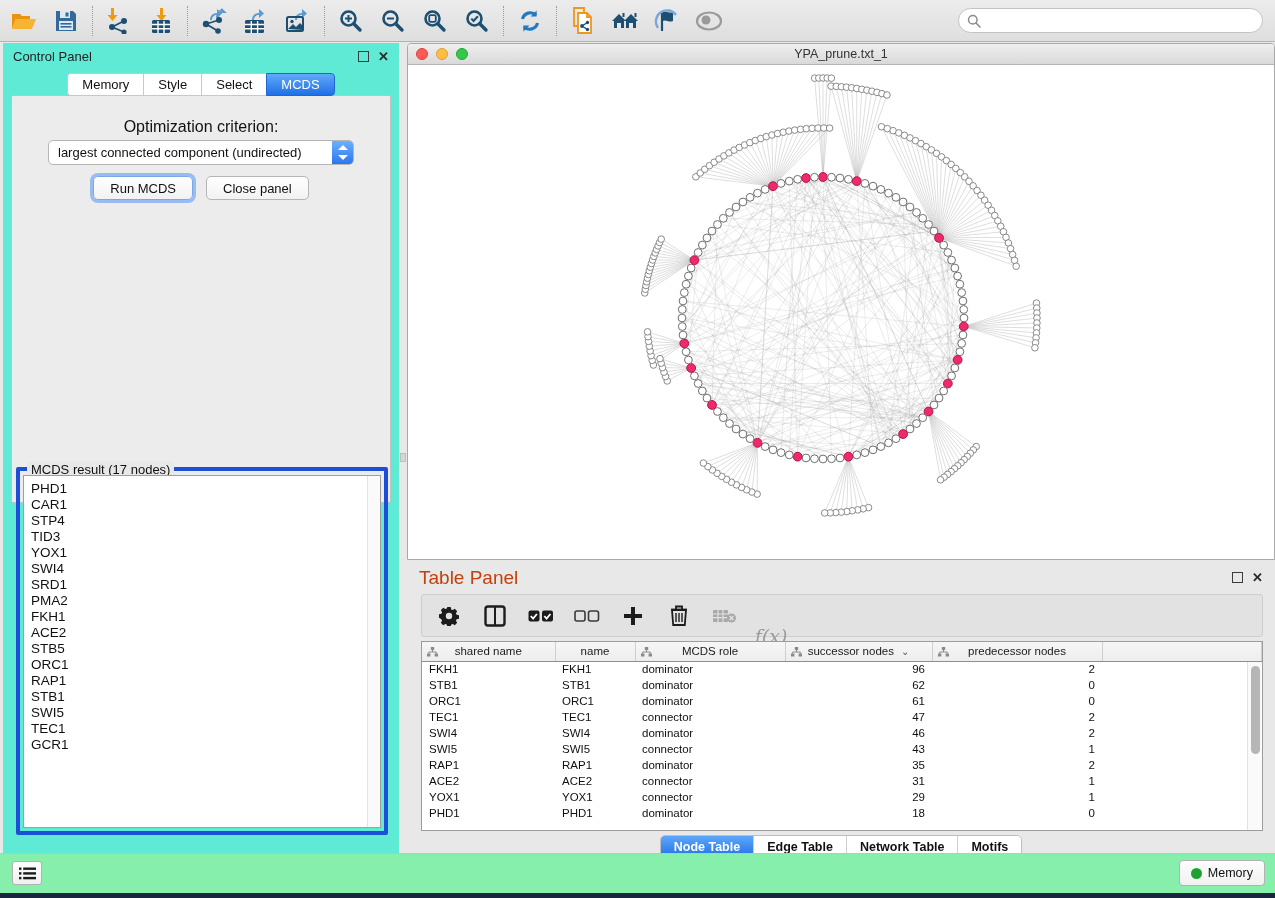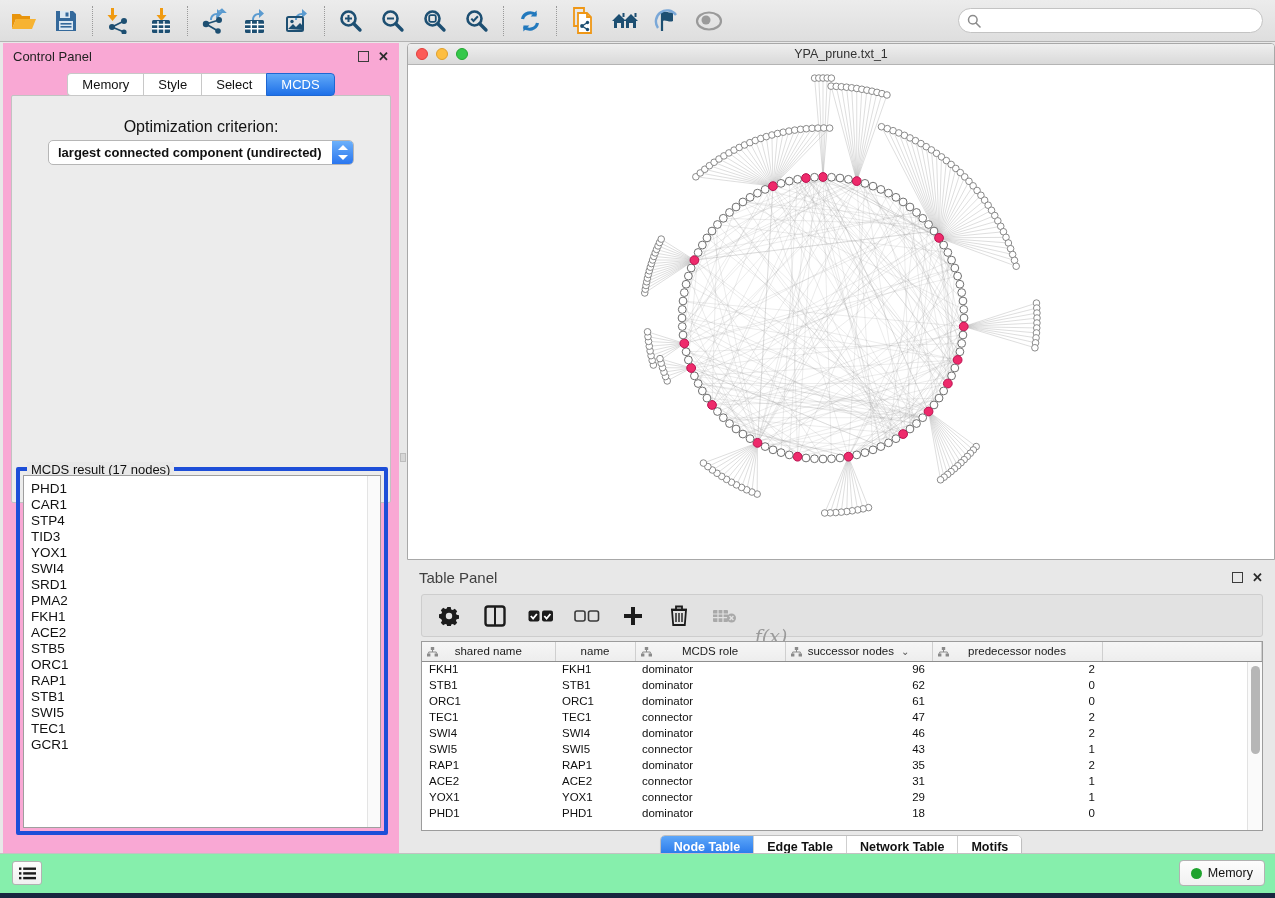--- a/index.html
+++ b/index.html
@@ -20,38 +20,38 @@
   .tb-sep { width:1px; height:30px; border-left:1px dotted #9a9a9a; }
   .tb-btn { width:28px; height:28px; display:flex; align-items:center; justify-content:center; cursor:pointer; }
   .tb-btn svg { display:block; }
   .tb-spacer { flex:1; }
   .search-field { width:305px; height:25px; background:#fff; border:1px solid #c3c3c3;
     border-radius:13px; display:flex; align-items:center; padding:0 8px; margin-right:2px; }
   .search-field svg { margin-right:5px; }
   .search-field input { border:none; outline:none; flex:1; font:13px "Liberation Sans",sans-serif; background:transparent; }
 
   
-  .control-panel { position:absolute; left:3px; top:43px; width:396px; bottom:40px; background:#f9a8d4; }
+  .control-panel { position:absolute; left:3px; top:43px; width:396px; bottom:40px; background:#5eead4; }
   .cp-header { height:26px; display:flex; align-items:center; padding:0 10px; }
   .cp-title { font-size:13px; color:#222; }
   .panel-winbtns { margin-left:auto; display:flex; gap:9px; align-items:center; }
   .float-btn { width:11px; height:11px; border:1.5px solid #3b3b3b; background:transparent; cursor:pointer; }
   .close-btn { font-size:13px; font-weight:bold; color:#2b2b2b; line-height:11px; cursor:pointer; }
   .cp-tabs { position:absolute; top:30px; left:0; width:100%; display:flex; justify-content:center; z-index:2; }
   .cp-tab { height:23px; padding:0 14px; background:#fff; border:1px solid #c8c8c8; border-right:none;
     font-size:13px; color:#111; display:flex; align-items:center; cursor:pointer; }
   .cp-tab:first-child { border-radius:4px 0 0 4px; }
   .cp-tab:last-child { border-radius:0 4px 4px 0; border-right:1px solid #c8c8c8; }
   .cp-tab.active { background:linear-gradient(180deg,#61a9f8,#1e70e8); color:#fff; border-color:#1e67d2; }
   .cp-content { position:absolute; left:8px; right:8px; top:52px; height:408px;
     background:#ececec; border:1px solid #c2c2c2; border-radius:2px; }
   .opt-label { margin-top:22px; text-align:center; font-size:16px; color:#111; }
   .dropdown { position:absolute; left:36px; right:36px; top:44px; height:25px; background:#fff;
     border:1px solid #b6b6b6; border-radius:5px; display:flex; align-items:center; cursor:pointer; }
-  .dropdown .dd-text { flex:1; font-size:13px; color:#111; padding-left:9px; white-space:nowrap; overflow:hidden;font-weight:bold; }
+  .dropdown .dd-text { flex:1; font-size:13px; color:#111; padding-left:9px; white-space:nowrap; overflow:hidden; }
   .dd-stepper { width:21px; height:23px; margin:0; border-radius:0 4px 4px 0;
     background:linear-gradient(180deg,#6db1fa,#2a76ef); position:relative; }
   .dd-stepper:before, .dd-stepper:after { content:""; position:absolute; left:5.5px;
     border-left:5px solid transparent; border-right:5px solid transparent; }
   .dd-stepper:before { top:4px; border-bottom:5px solid #fff; }
   .dd-stepper:after { bottom:4px; border-top:5px solid #fff; }
   .cp-buttons { position:absolute; top:80px; left:0; width:100%; display:flex; justify-content:center; gap:13px; }
   .btn { height:24px; padding:0 16px; background:linear-gradient(180deg,#ffffff,#f2f2f2);
     border:1px solid #b5b5b5; border-radius:5px; font-size:13px; color:#111; cursor:pointer; }
   .btn.focus-ring { box-shadow:0 0 0 3px rgba(96,156,245,.6); border-color:#7aa8e8; }
@@ -80,21 +80,21 @@
   .tl.red { background:#fc5b57; border:1px solid #e2403c; }
   .tl.yellow { background:#fdbe41; border:1px solid #e0a02c; }
   .tl.green { background:#34c84a; border:1px solid #24a732; }
   .net-title { position:absolute; left:0; right:0; text-align:center; font-size:12.5px; color:#333; }
   .net-canvas { position:absolute; top:22px; left:0; right:0; bottom:0; background:#fff; }
   .net-canvas svg { position:absolute; inset:0; }
 
   
   .table-panel { position:absolute; left:0; right:0; top:522px; bottom:0; }
   .tp-header { height:25px; display:flex; align-items:center; padding:0 12px; }
-  .tp-title { font-size:15px; color:#404040; }
+  .tp-title { font-size:19px; color:#c2410c; }
   .tp-toolbar { position:absolute; left:14px; right:12px; top:29px; height:43px;
     background:#e2e2e2; border:1px solid #cdcdcd; border-radius:3px;
     display:flex; align-items:center; gap:20px; padding:0 14px; }
   .tp-tool { width:26px; height:26px; display:flex; align-items:center; justify-content:center; cursor:pointer; }
   .tp-tool.disabled { cursor:default; }
   .fx-glyph { font:italic 19px "DejaVu Serif", serif; color:#9a9a9a;margin-top:41px; }
 
   .grid-wrap { position:absolute; left:14px; right:12px; top:76px; height:190px;
     background:#fff; border:1px solid #9c9c9c; overflow:hidden; }
   table.node-table { border-collapse:collapse; table-layout:fixed; width:100%;padding-left:18px; }
@@ -315,20 +315,24 @@
           <div class="cp-tab">Memory</div>
           <div class="cp-tab">Style</div>
           <div class="cp-tab">Select</div>
           <div class="cp-tab active">MCDS</div>
         </div>
     <div class="cp-content">
       <div class="opt-label">Optimization criterion:</div>
       <div class="dropdown">
         <span class="dd-text">largest connected component (undirected)</span>
         <span class="dd-stepper"></span>
+      </div>
+      <div class="cp-buttons">
+        <button class="btn focus-ring">Run MCDS</button>
+        <button class="btn">Close panel</button>
       </div>
     </div>
     <div class="groupbox">
       <span class="gb-title">MCDS result (17 nodes)</span>
       <div class="result-list">
         <div class="result-items">
               <div class="result-item">PHD1</div>
               <div class="result-item">CAR1</div>
               <div class="result-item">STP4</div>
               <div class="result-item">TID3</div>

